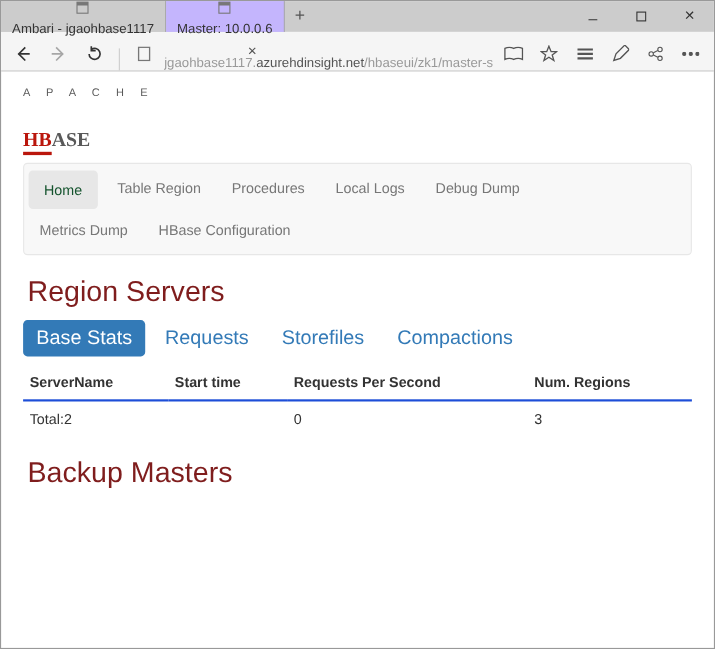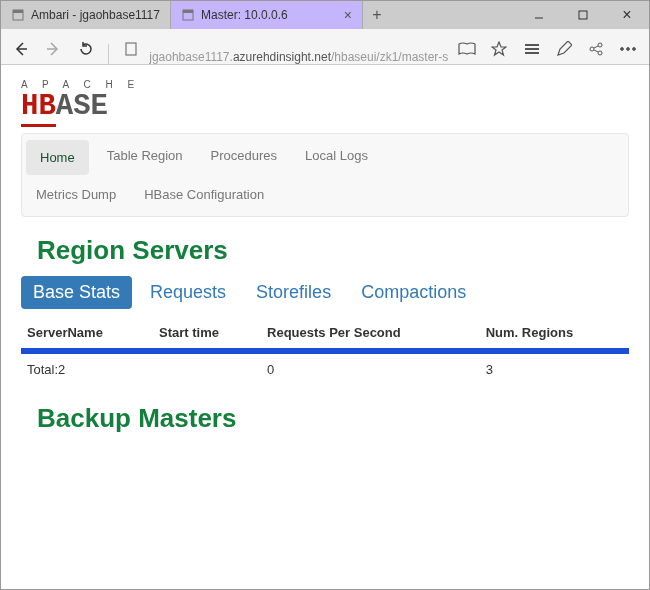--- a/index.html
+++ b/index.html
@@ -18,20 +18,21 @@
     background: #ccc;
     display: flex; align-items: stretch;
   }
   .tab {
     display: flex; align-items: center; gap: 6px;
     padding: 0 10px;
     border-right: 1px solid #aaa;
     font-size: 12px;
     color: #333;
     cursor: default;
+    flex-direction: column;
   }
   .tab.inactive { background: #ccc; }
   .tab.active   { background: #c4b5fd; }
   .tab-icon {
     width: 14px; height: 14px;
     display: inline-flex; align-items: center; justify-content: center;
     color: #666;
   }
   .tab-close { color: #555; font-size: 14px; line-height: 1; }
   .newtab {
@@ -66,39 +67,39 @@
 
   
   .page {
     height: calc(590px - 28px - 36px);
     overflow-y:auto;
     padding: 8px 20px 20px 20px;
     color:#333;
   }
   .logo { margin: 6px 0 10px 0; }
   .logo .apache { font-size:10px; letter-spacing:6px; color:#595959;}
-  .logo .hbase  { font-size:29px; font-weight:800; font-family:Liberation Mono, monospace;}
+  .logo .hbase  { font-size:18px; font-weight:800; font-family:Liberation Serif, serif;margin-top:27px;}
   .logo .hbase .red { color:#ba160c;}
   .logo .hbase .under { border-bottom:3px solid #ba160c; padding-bottom:1px;}
   .logo .hbase .dark { color:#595959;}
 
   .nav { background:#f8f8f8; border:1px solid #e7e7e7; border-radius:4px;
          padding:4px 0; margin-bottom:16px;}
   .nav-row { display:flex; flex-wrap:wrap; }
   .nav-item { padding:10px 14px; color:#777; font-size:13px; cursor:pointer;}
   .nav-item.active { background:#e7e7e7; color:#14532d; border-radius:4px; margin:2px 4px;}
 
-  h2 { font-size:26px; font-weight:700; color:#15803d; margin: 18px 0 10px 16px;}
+  h2 { font-size:26px; font-weight:400; color:#7f1d1d; margin: 18px 0 10px 4px;}
 
   .pills { display:flex; gap:6px; margin-bottom:8px;}
   .pill { padding:6px 12px; font-size:18px; color:#337ab7; border-radius:4px; cursor:pointer;}
   .pill.active { background:#337ab7; color:#fff;}
 
   table { width:100%; border-collapse:collapse; font-size:13px;}
-  thead th { text-align:left; font-weight:700; padding:8px 6px; border-bottom:6px solid #1d4ed8;}
+  thead th { text-align:left; font-weight:700; padding:8px 6px; border-bottom:2px solid #1d4ed8;}
   tbody td { padding:8px 6px; border-top:1px solid #ddd; vertical-align:top;}
   tbody td a { color:#337ab7; text-decoration:none;}
   tfoot td { padding:8px 6px; border-top:1px solid #ddd;}
 </style>
 </head>
 <body>
 
 <div class="titlebar">
   <div class="tab inactive">
     <span class="tab-icon">
@@ -215,20 +216,21 @@
       <span class="red under">HB</span><span class="dark">ASE</span>
     </div>
   </div>
 
   <div class="nav" id="nav-container">
       <div class="nav-row">
         <div class="nav-item active">Home</div>
         <div class="nav-item">Table Region</div>
         <div class="nav-item">Procedures</div>
         <div class="nav-item">Local Logs</div>
+        <div class="nav-item">Debug Dump</div>
       </div>
       <div class="nav-row">
         <div class="nav-item">Metrics Dump</div>
         <div class="nav-item">HBase Configuration</div>
       </div>
     </div>
 
   <h2>Region Servers</h2>
 
   <div class="pills" id="pills-container">

